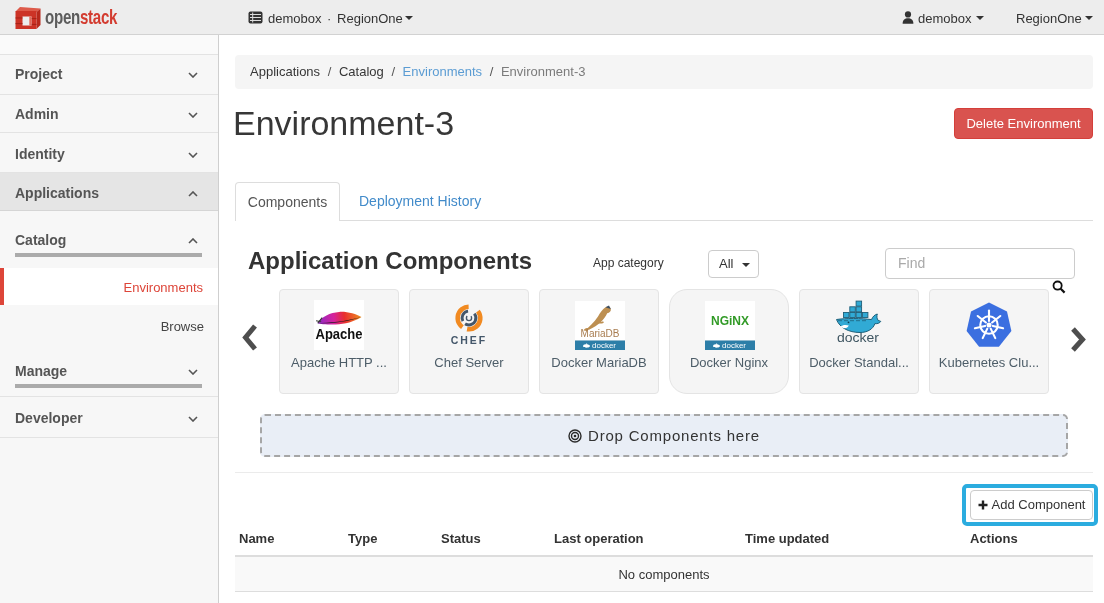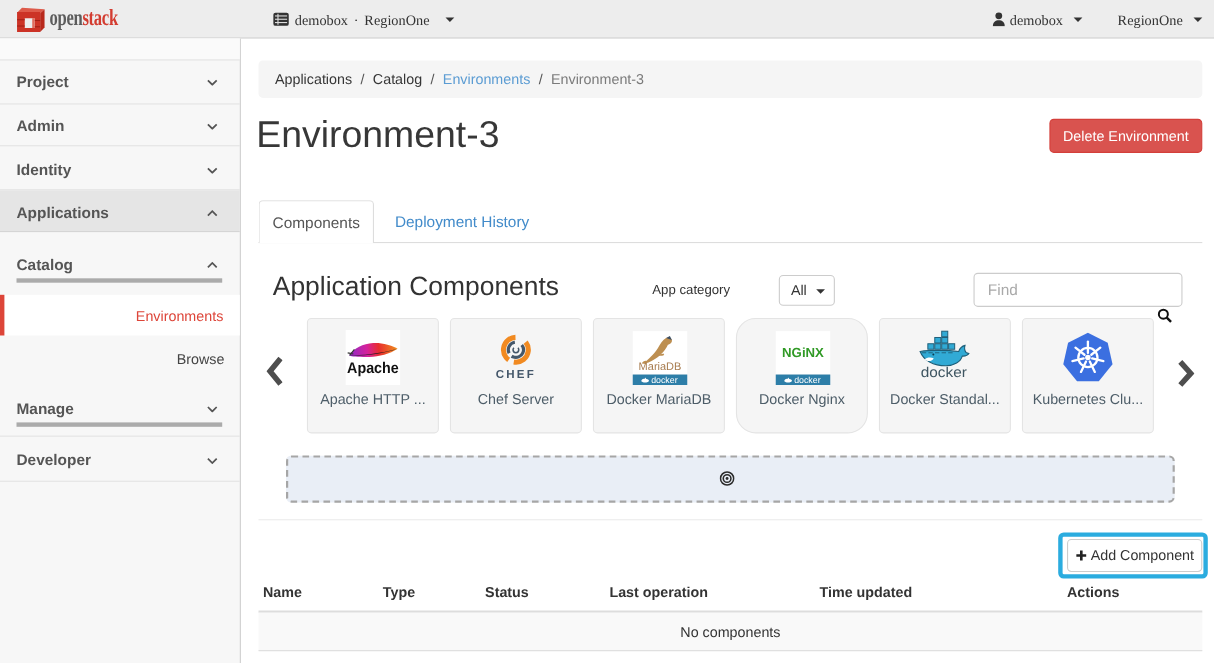--- a/index.html
+++ b/index.html
@@ -3,21 +3,21 @@
 <meta charset="utf-8">
 <style>
 * { margin:0; padding:0; box-sizing:border-box; }
 html,body { width:1104px; height:603px; overflow:hidden; background:#fff;
   font-family:"Liberation Sans", sans-serif; }
 #page { position:relative; width:1104px; height:603px; }
 .abs { position:absolute; }
 
 
 #topbar { position:absolute; left:0; top:0; width:1104px; height:35px;
-  background:#ededed; border-bottom:1px solid #d2d2d2;font-family:Liberation Serif, serif; }
+  background:#ededed; border-bottom:1px solid #d2d2d2; }
 .tb-txt { position:absolute; font-size:13px; color:#333; top:11px; }
 .caret { position:absolute; width:0; height:0; border-left:4px solid transparent;
   border-right:4px solid transparent; border-top:4px solid #333; }
 
 
 #sidebar { position:absolute; left:0; top:35px; width:219px; height:568px;
   background:#f7f7f7; border-right:1px solid #cfcfcf; }
 .side-row { position:absolute; left:0; width:218px; }
 .side-h { font-size:14px; font-weight:bold; color:#555; position:absolute; left:15px; }
 .side-line { position:absolute; left:0; width:218px; height:1px; background:#e3e3e3; }
@@ -33,21 +33,21 @@
 h1#title { position:absolute; left:233px; top:106px; font-size:34px; font-weight:400; color:#373737; line-height:1; }
 #delbtn { position:absolute; left:954px; top:108px; width:139px; height:31px;
   background:#d9534f; border:1px solid #d43f3a; border-radius:4px; color:#fff;
   font-size:13px; text-align:center; line-height:29px; }
 #tabline { position:absolute; left:235px; top:220px; width:858px; height:1px; background:#ddd; }
 #tab-active { position:absolute; left:235px; top:182px; width:105px; height:39px;
   background:#fff; border:1px solid #ddd; border-bottom:none; border-radius:4px 4px 0 0;
   font-size:14px; color:#555; text-align:center; line-height:38px; }
 #tab2 { position:absolute; left:359px; top:182px; font-size:14px; color:#428bca; line-height:39px; }
 
-#apph { position:absolute; left:248px; top:249px; font-size:24px; font-weight:400; color:#333; line-height:1; }
+#apph { position:absolute; left:248px; top:249px; font-size:24px; font-weight:700; color:#333; line-height:1; }
 #appcat { position:absolute; left:593px; top:256px; font-size:12px; color:#333; }
 #allbtn { position:absolute; left:708px; top:250px; width:51px; height:28px; background:#fff;
   border:1px solid #ccc; border-radius:4px; font-size:13px; color:#333; text-align:left;
   padding-left:10px; line-height:26px; }
 #findbox { position:absolute; left:885px; top:248px; width:190px; height:31px; background:#fff;
   border:1px solid #ccc; border-radius:4px; font-size:14px; color:#a9a9a9; line-height:29px; padding-left:12px; }
 
 .card { position:absolute; top:289px; width:120px; height:105px; background:#f5f5f5;
   border:1px solid #e4e4e4; border-radius:4px; }
 .card .lbl { position:absolute; left:0; top:65px; width:118px; text-align:center;
@@ -281,21 +281,21 @@
       <circle cx="24" cy="23" r="2.5" fill="#fff"></circle>
     </svg>
     <div class="lbl">Kubernetes Clu...</div>
   </div>
 
   <div id="dropzone">
     <svg style="vertical-align:-2px; margin-right:6px;" width="14" height="14" viewBox="0 0 14 14">
       <circle cx="7" cy="7" r="6" fill="none" stroke="#2b2b2b" stroke-width="1.4"></circle>
       <circle cx="7" cy="7" r="3.5" fill="none" stroke="#2b2b2b" stroke-width="1.4"></circle>
       <circle cx="7" cy="7" r="1.3" fill="#2b2b2b"></circle>
-    </svg>
+    </svg><span style="letter-spacing:0.8px;">Drop Components here</span>
   </div>
   <div id="hr1"></div>
 
   <div id="addring"></div>
   <div id="addbtn"><svg style="vertical-align:-1px; margin-right:4px;" width="10" height="10" viewBox="0 0 10 10">
         <path d="M3.8,0.5 h2.4 v3.3 h3.3 v2.4 h-3.3 v3.3 h-2.4 v-3.3 h-3.3 v-2.4 h3.3 Z" fill="#222"></path>
       </svg>Add Component</div>
 
   <div class="th" style="left:239px;">Name</div>
   <div class="th" style="left:348px;">Type</div>

